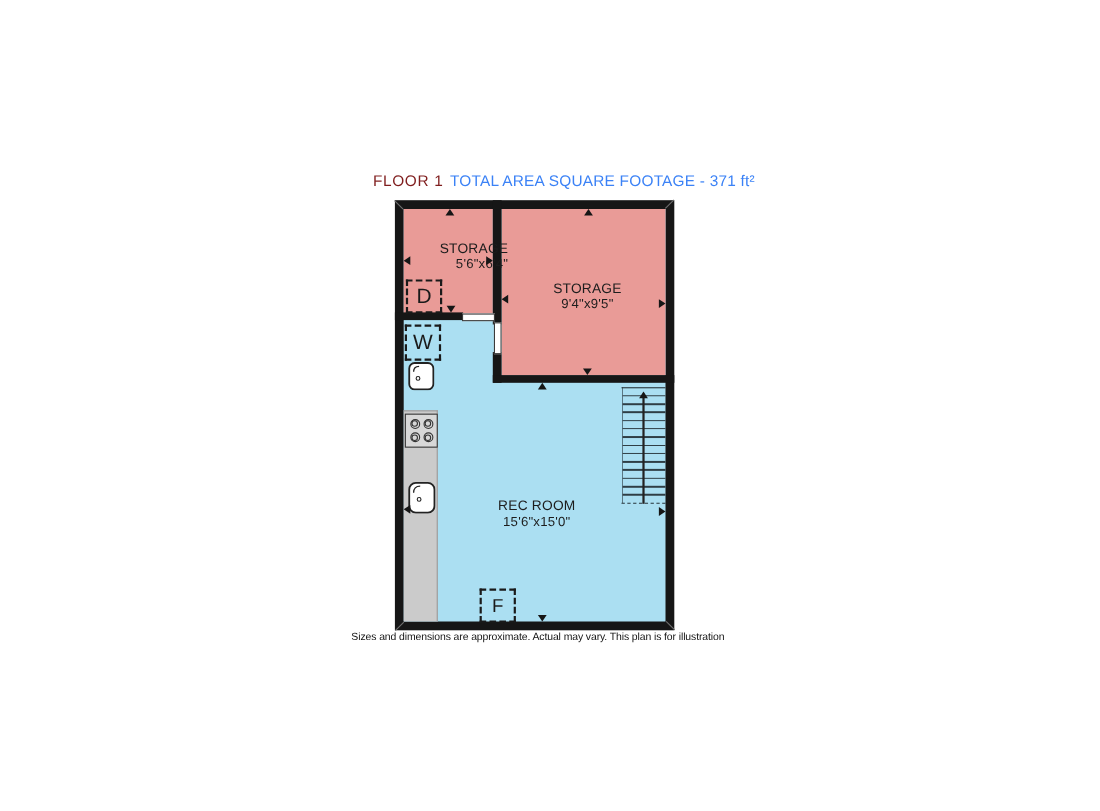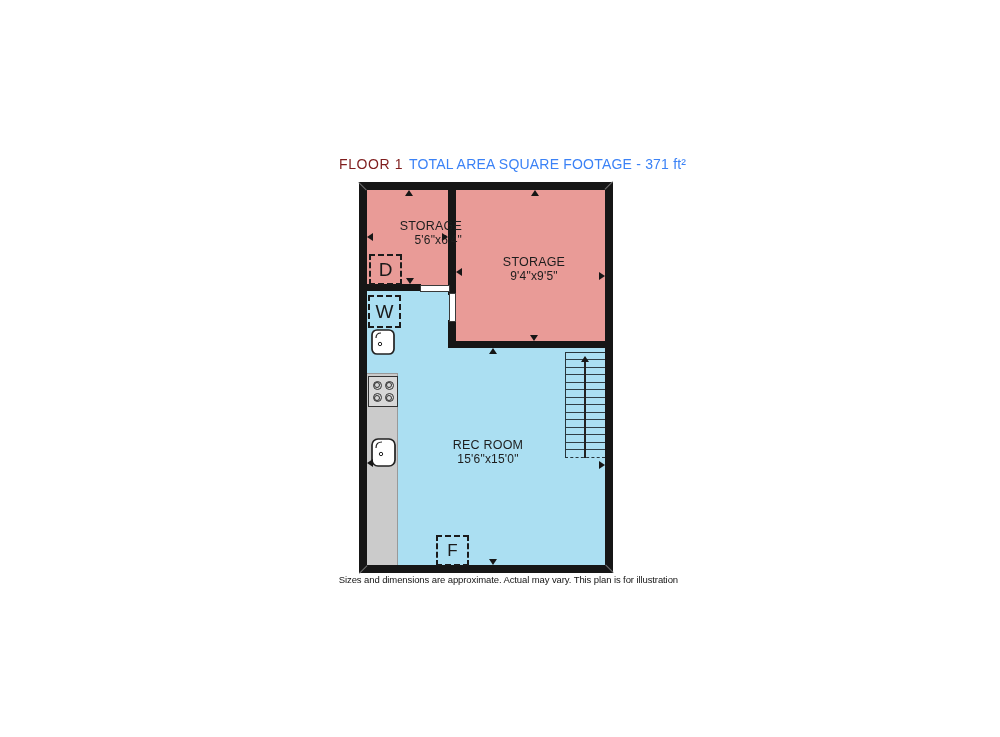--- a/index.html
+++ b/index.html
@@ -44,21 +44,21 @@
   .room-label .dm { font-size:12px; }
   
   .arr { position:absolute; width:0; height:0; }
   .arr.up    { border-left:4px solid transparent; border-right:4px solid transparent; border-bottom:6px solid #161616; }
   .arr.down  { border-left:4px solid transparent; border-right:4px solid transparent; border-top:6px solid #161616; }
   .arr.left  { border-top:4px solid transparent; border-bottom:4px solid transparent; border-right:6px solid #161616; }
   .arr.right { border-top:4px solid transparent; border-bottom:4px solid transparent; border-left:6px solid #161616; }
   
   .miter { position:absolute; width:11.4px; height:1px; background:#6f6f6f; transform-origin:0 0; }
   
-  .disclaimer { position:absolute; left:300px; top:574px; width:378px; text-align:right;
+  .disclaimer { position:absolute; left:300px; top:574px; width:378px; text-align:center;
                 font-size:9.5px; line-height:12.6px; letter-spacing:-.1px; color:#141414; }
 </style>
 </head>
 <body>
 
 <div id="page">
 
   <div class="hdr-floor">FLOOR 1</div>
   <div class="hdr-area">TOTAL AREA SQUARE FOOTAGE - 371 ft²</div>
 
@@ -110,21 +110,21 @@
     </div>
 
     <div class="abs room-label" style="left:-1px; top:37px;text-align:right;">
       <div class="nm">STORAGE</div>
       <div class="dm">5'6"x6'4"</div>
     </div>
     <div class="abs room-label" style="left:123px; top:73px;">
       <div class="nm">STORAGE</div>
       <div class="dm">9'4"x9'5"</div>
     </div>
-    <div class="abs room-label" style="left:77px; top:256px;text-align:center;">
+    <div class="abs room-label" style="left:77px; top:271px;text-align:center;">
       <div class="nm">REC ROOM</div>
       <div class="dm">15'6"x15'0"</div>
     </div>
 
     <div class="arr up" style="left:46px;  top:8px;"></div>
     <div class="arr up" style="left:172px; top:8px;"></div>
     <div class="arr left" style="left:8px;   top:51px;"></div>
     <div class="arr right" style="left:83px;  top:51px;"></div>
     <div class="arr left" style="left:97px;  top:86px;"></div>
     <div class="arr right" style="left:240px; top:90px;"></div>

